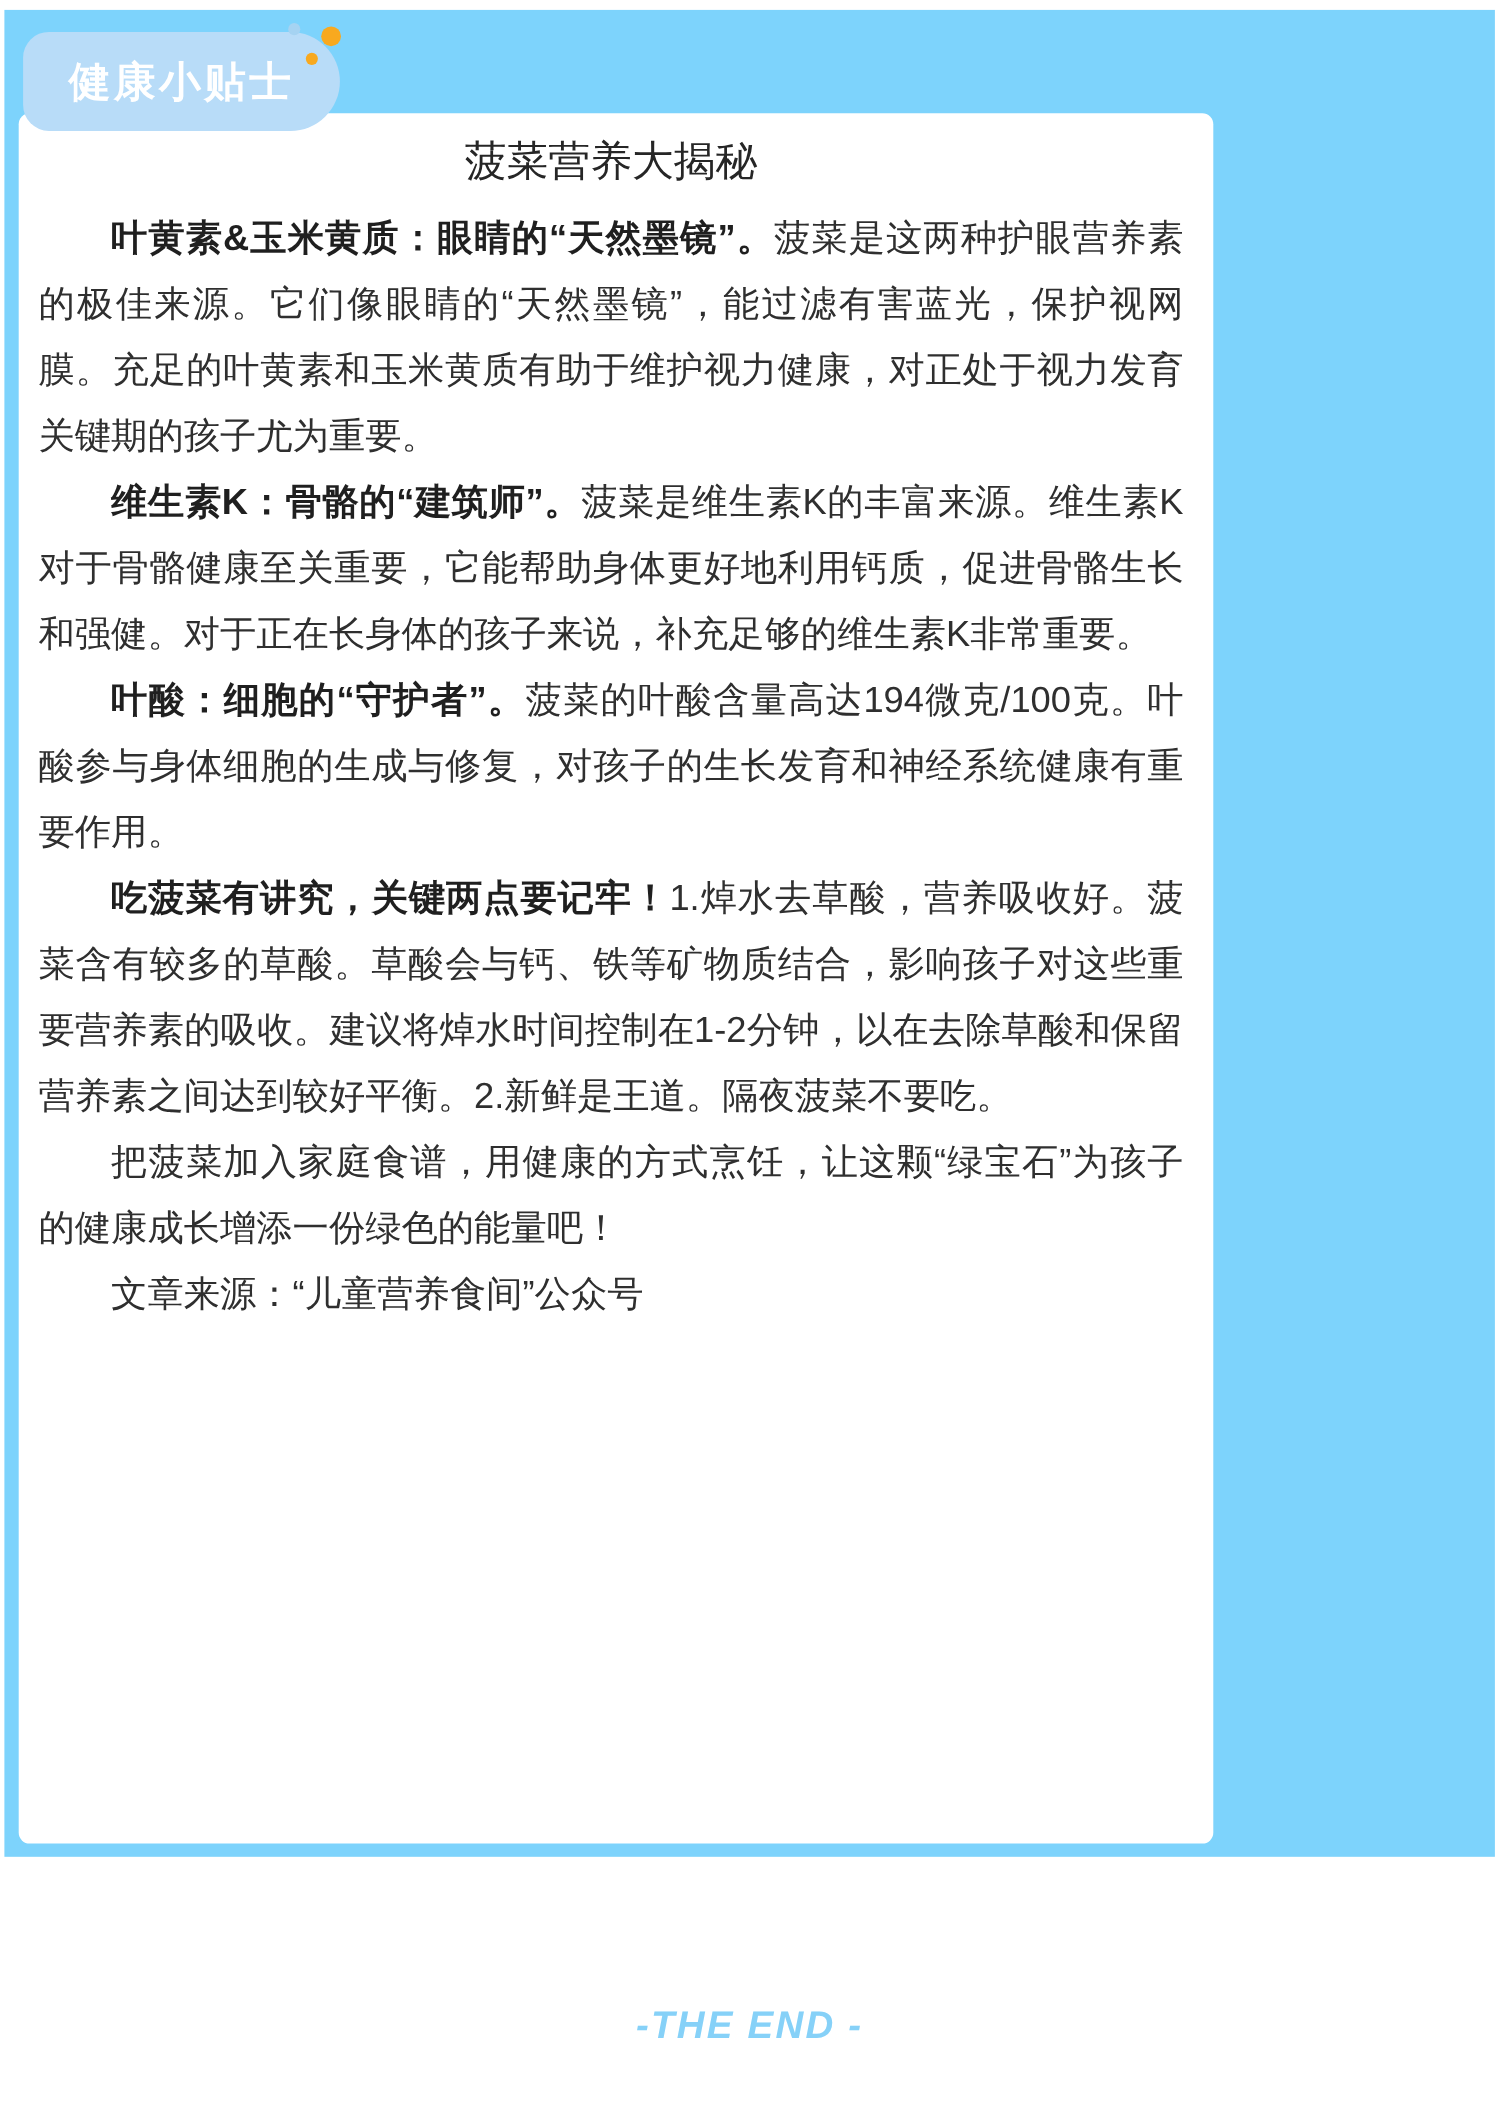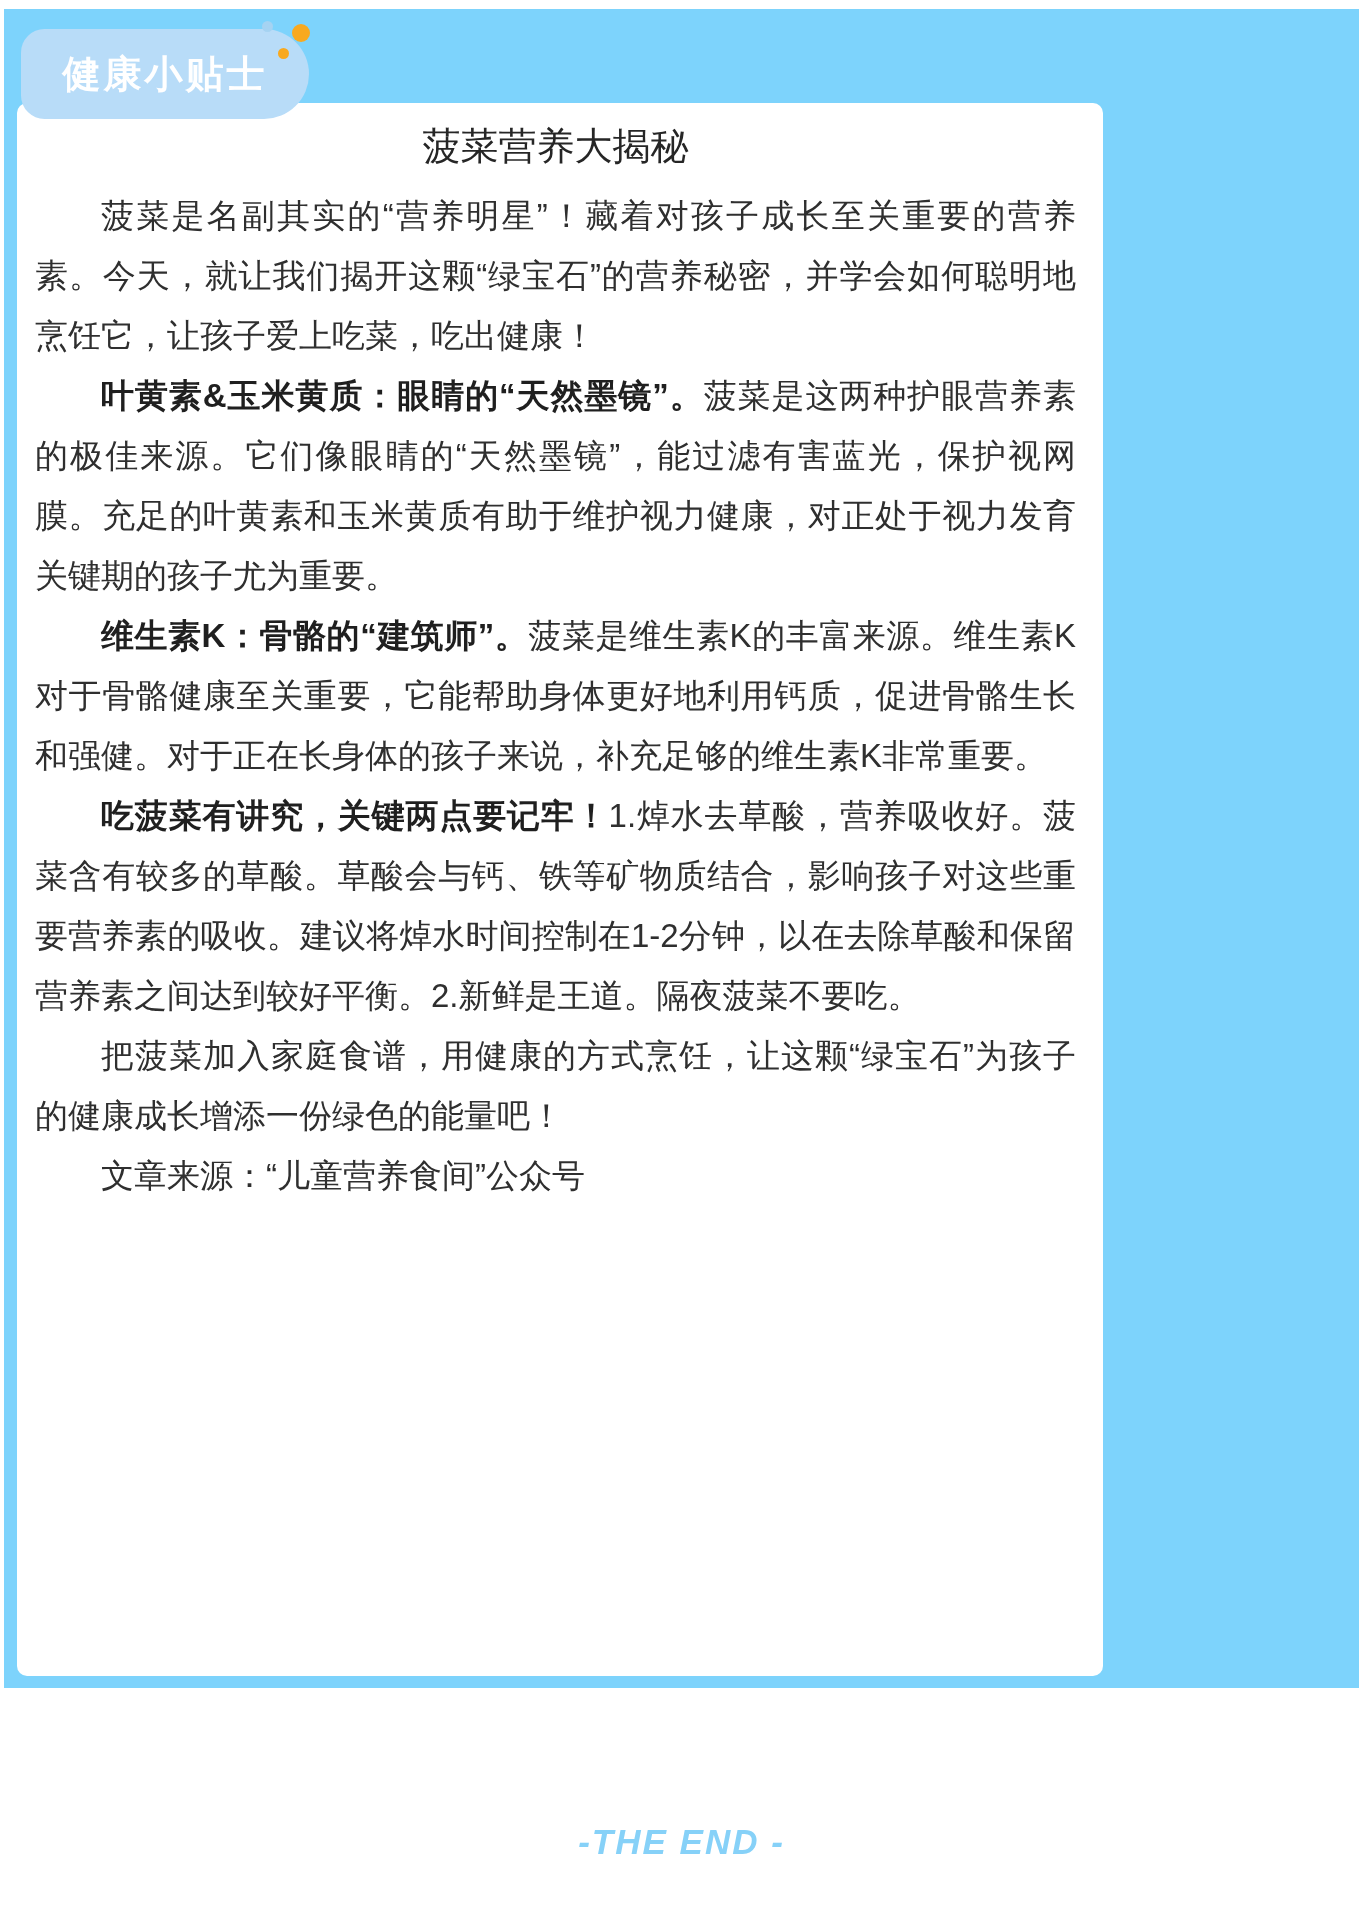--- a/index.html
+++ b/index.html
@@ -90,26 +90,26 @@
     <span class="badge-label">健康小贴士</span>
   </div>
   <span class="dot dot-blue"></span>
   <span class="dot dot-orange-lg"></span>
   <span class="dot dot-orange-sm"></span>
 
   <div class="card">
     <div class="article">
       <h1 class="page-title">菠菜营养大揭秘</h1>
       <div id="paragraphs">
-  <p><b></b><span>菠菜是名副其实的“营养明星”！藏着对孩子成长至关重要的营养素。今天，就让我们揭开这颗“绿宝石”的营养秘密，并学会如何聪明地烹饪它，让孩子爱上吃菜，吃出健康！</span></p>
 
   <p><b>叶黄素&amp;玉米黄质：眼睛的“天然墨镜”。</b><span>菠菜是这两种护眼营养素的极佳来源。它们像眼睛的“天然墨镜”，能过滤有害蓝光，保护视网膜。充足的叶黄素和玉米黄质有助于维护视力健康，对正处于视力发育关键期的孩子尤为重要。</span></p>
 
   <p><b>维生素K：骨骼的“建筑师”。</b><span>菠菜是维生素K的丰富来源。维生素K对于骨骼健康至关重要，它能帮助身体更好地利用钙质，促进骨骼生长和强健。对于正在长身体的孩子来说，补充足够的维生素K非常重要。</span></p>
 
+  <p><b>叶酸：细胞的“守护者”。</b><span>菠菜的叶酸含量高达194微克/100克。叶酸参与身体细胞的生成与修复，对孩子的生长发育和神经系统健康有重要作用。</span></p>
 
 
   <p><b>吃菠菜有讲究，关键两点要记牢！</b><span>1.焯水去草酸，营养吸收好。菠菜含有较多的草酸。草酸会与钙、铁等矿物质结合，影响孩子对这些重要营养素的吸收。建议将焯水时间控制在1-2分钟，以在去除草酸和保留营养素之间达到较好平衡。2.新鲜是王道。隔夜菠菜不要吃。</span></p>
 
 
   <p><b></b><span>把菠菜加入家庭食谱，用健康的方式烹饪，让这颗“绿宝石”为孩子的健康成长增添一份绿色的能量吧！</span></p>
 
   <p><b></b><span>文章来源：“儿童营养食间”公众号</span></p>
 </div>
     </div>

